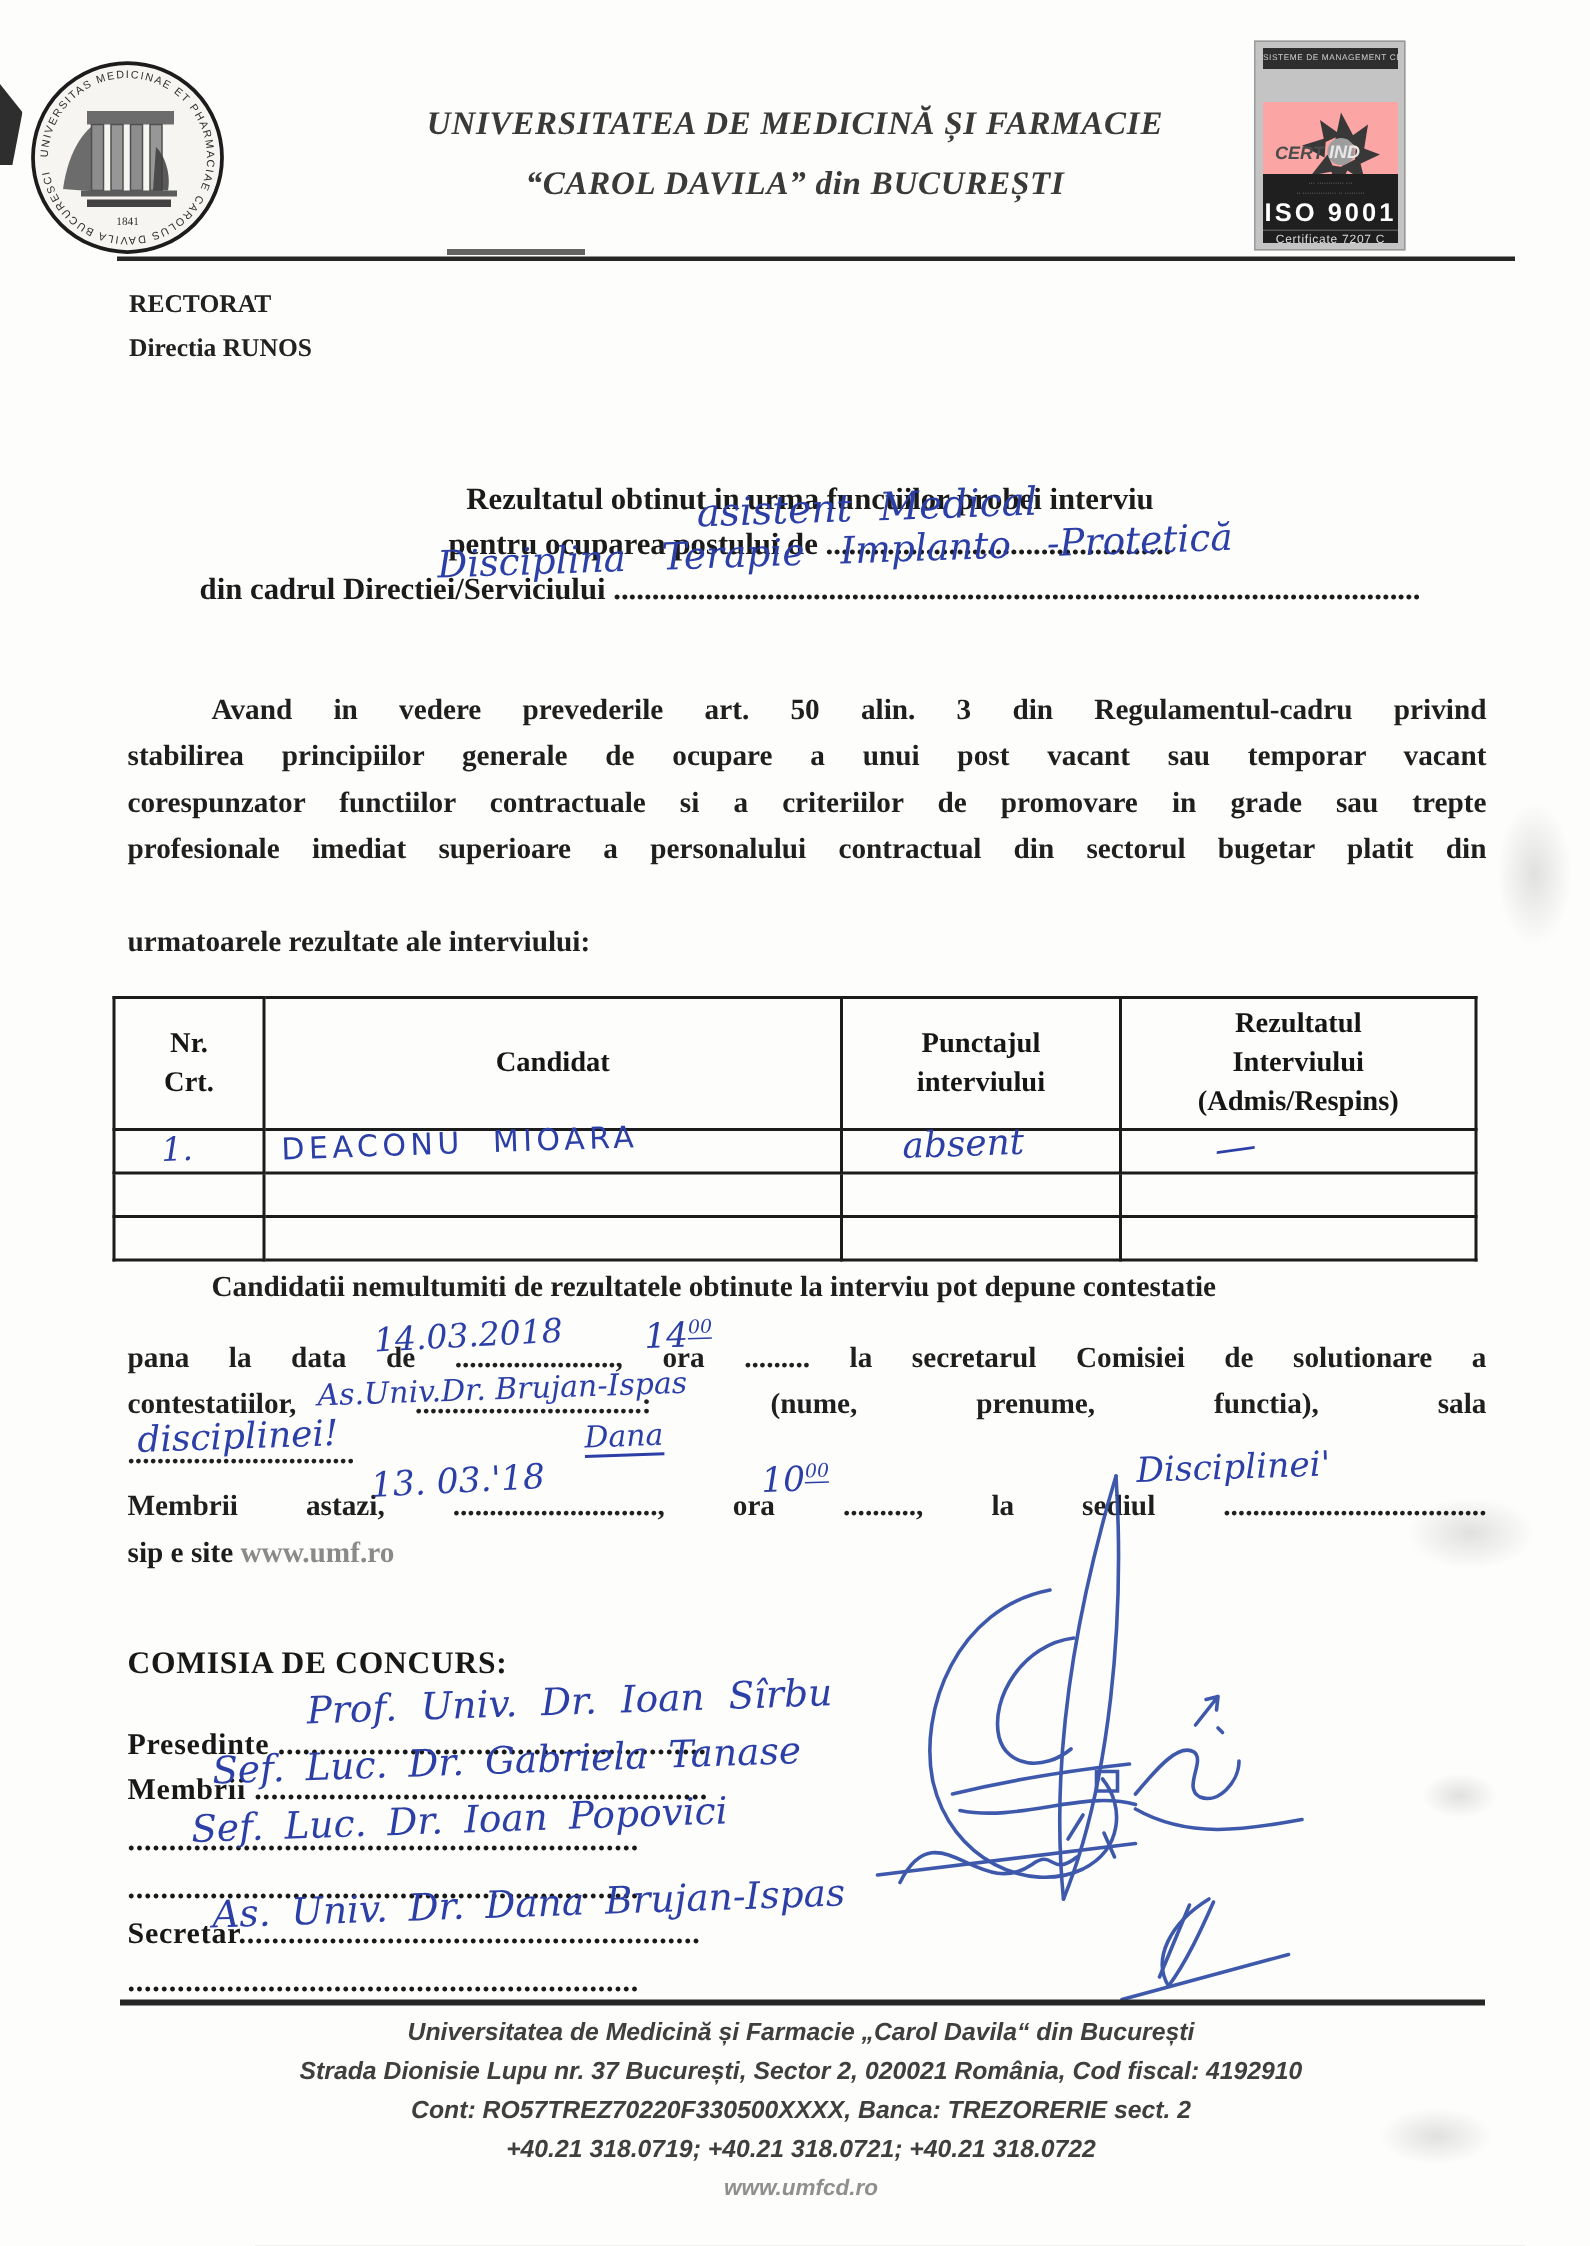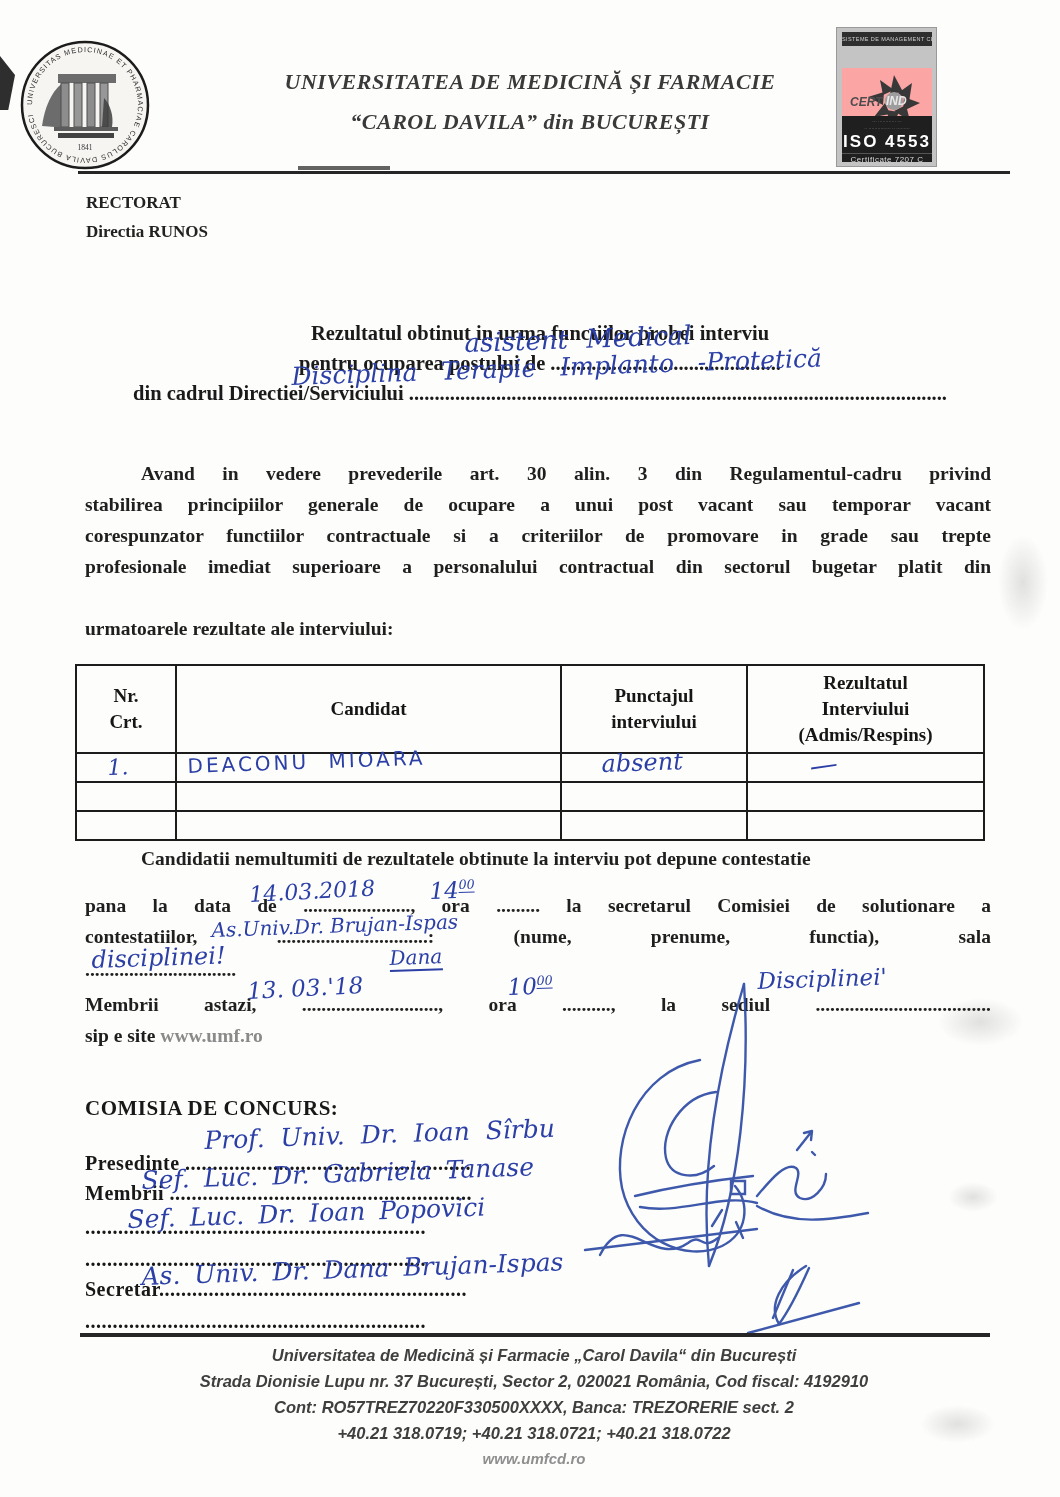--- a/index.html
+++ b/index.html
@@ -115,40 +115,40 @@
           </g>
           <circle r="9" fill="#9d9d9d"></circle>
         </g>
         <text x="8" y="38" font-size="12" font-style="italic" font-weight="bold" fill="#4c4c4c" font-family="Liberation Sans, sans-serif">CERT</text>
         <text x="44" y="37" font-size="12" font-style="italic" font-weight="bold" fill="#e8e8e8" font-family="Liberation Sans, sans-serif">IND</text>
       </svg>
     </div>
     <div class="iso-dark">
       <div class="iso-small">··· ············ ···</div>
       <div class="iso-small" style="margin-top:1px;">·· ··············· ·· ·········</div>
-      <div class="iso-name">ISO 4553</div>
+      <div class="iso-name">ISO 9001</div>
       <div class="iso-cert">Certificate   7207 C</div>
     </div>
   </div>
 
   <div class="abs rule" style="left:78px;top:171px;width:932px;height:3px;"></div>
 
   <div class="abs office">
     <div>RECTORAT</div>
     <div>Directia RUNOS</div>
   </div>
 
   <div class="abs doc-title" style="top:322px;">Rezultatul obtinut in urma functiilor probei interviu</div>
   <div class="abs doc-title" style="top:352px;">pentru ocuparea postului de .............................................</div>
   <div class="abs doc-title" style="top:382px;">din cadrul Directiei/Serviciului .........................................................................................................</div>
 
   <div class="hw" style="left:465px;top:328px;font-size:26px;word-spacing:10px;">asistent Medical</div>
   <div class="hw" style="left:292px;top:362px;font-size:25px;word-spacing:16px;">Disciplina  Terapie  Implanto -Protetică</div>
 
-  <div class="abs body-line ind" style="top:463px;">Avand in vedere prevederile art. 30 alin. 3 din Regulamentul-cadru privind</div>
+  <div class="abs body-line ind" style="top:463px;">Avand in vedere prevederile art. 50 alin. 3 din Regulamentul-cadru privind</div>
   <div class="abs body-line" style="top:494px;">stabilirea principiilor generale de ocupare a unui post vacant sau temporar vacant</div>
   <div class="abs body-line" style="top:556px;">profesionale imediat superioare a personalului contractual din sectorul bugetar platit din</div>
   <div class="abs body-line" style="top:525px;">corespunzator functiilor contractuale si a criteriilor de promovare in grade sau trepte</div>
   <div class="abs body-line noj" style="top:618px;">urmatoarele rezultate ale interviului:</div>
 
   <table class="res">
     <colgroup>
         <col style="width:100px">
         <col style="width:385px">
         <col style="width:186px">

